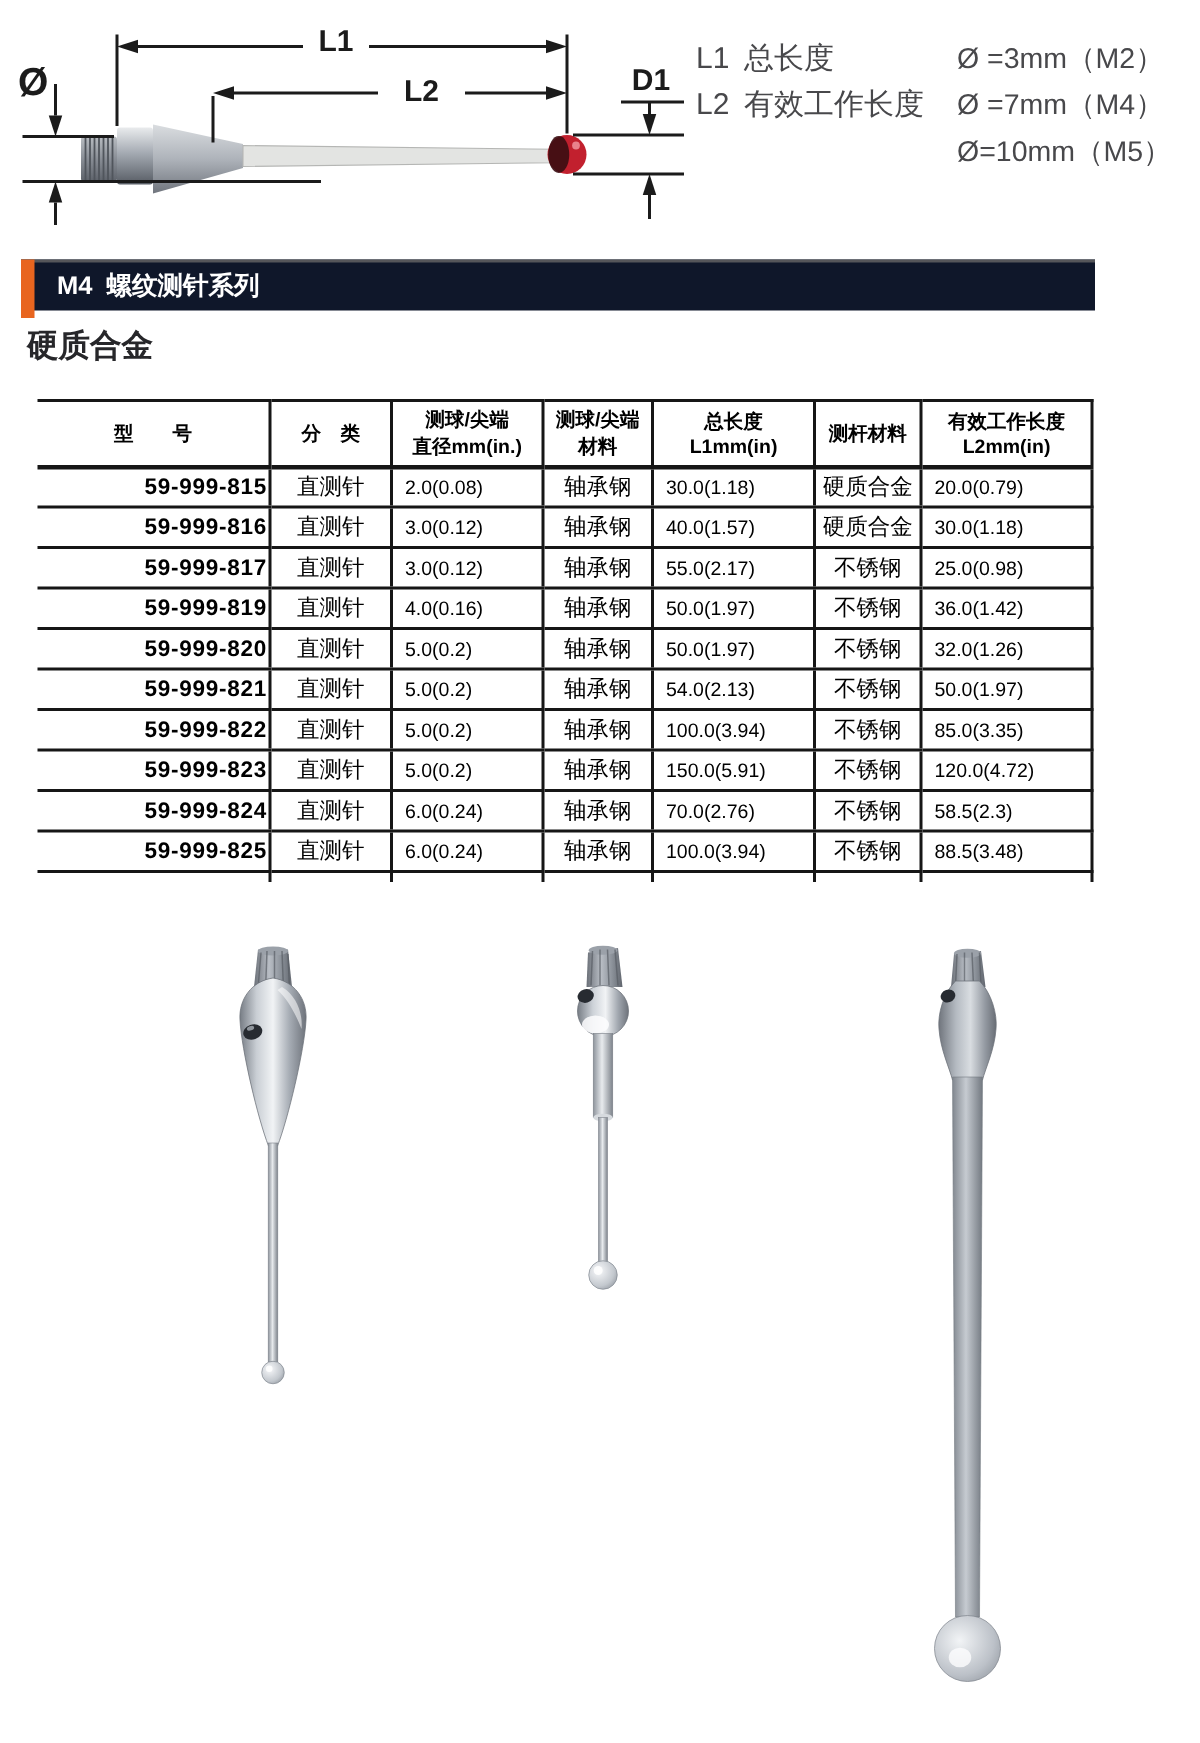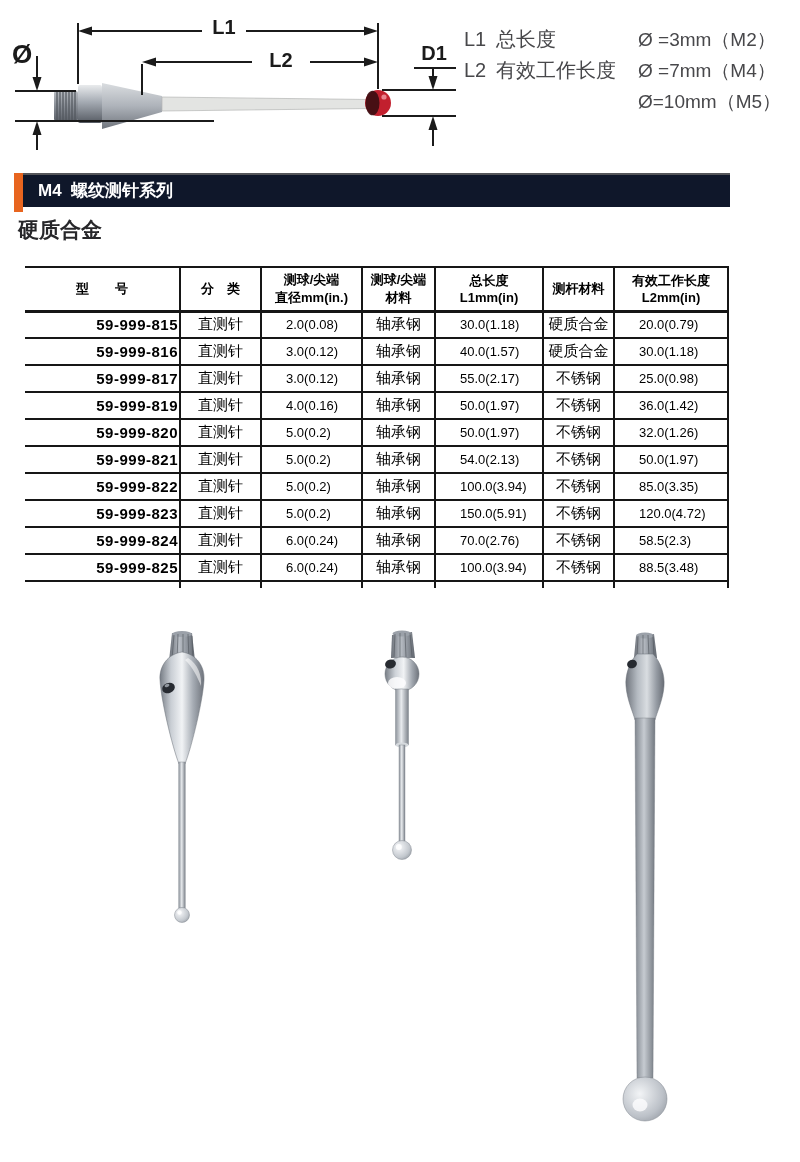--- a/index.html
+++ b/index.html
@@ -37,21 +37,21 @@
                    text-align:center; vertical-align:middle; padding:1px 2px; box-sizing:border-box; }
   .spec-table th:first-child { border-left:none; }
   .spec-table th:last-child, .spec-table td:last-child { border-right:2px solid #161616; }
   .spec-table td { border-left:2px solid #161616; border-bottom:2px solid #161616;
                    height:27px; box-sizing:border-box; vertical-align:middle; }
   .spec-table td:first-child { border-left:none; }
   .spec-table tr.stub-row td { border-bottom:none; height:7px; }
   .hl2:empty { display:none; }
   td.c0 { font-weight:bold; font-size:15px; text-align:right; letter-spacing:0.5px; }
   td.c1, td.c3, td.c5 { font-size:15px; text-align:center; }
-  td.c2, td.c4, td.c6 { font-size:13px; text-align:left; padding-left:24px; }
+  td.c2, td.c4, td.c6 { font-size:13px; text-align:left; padding-left:8px; }
 
   
   .probe { position:absolute; }
   .probe-a { left:128px; top:628px; }
   .probe-b { left:352px; top:628px; }
   .probe-c { left:588px; top:626px; }
 </style>
 </head>
 <body>
 

